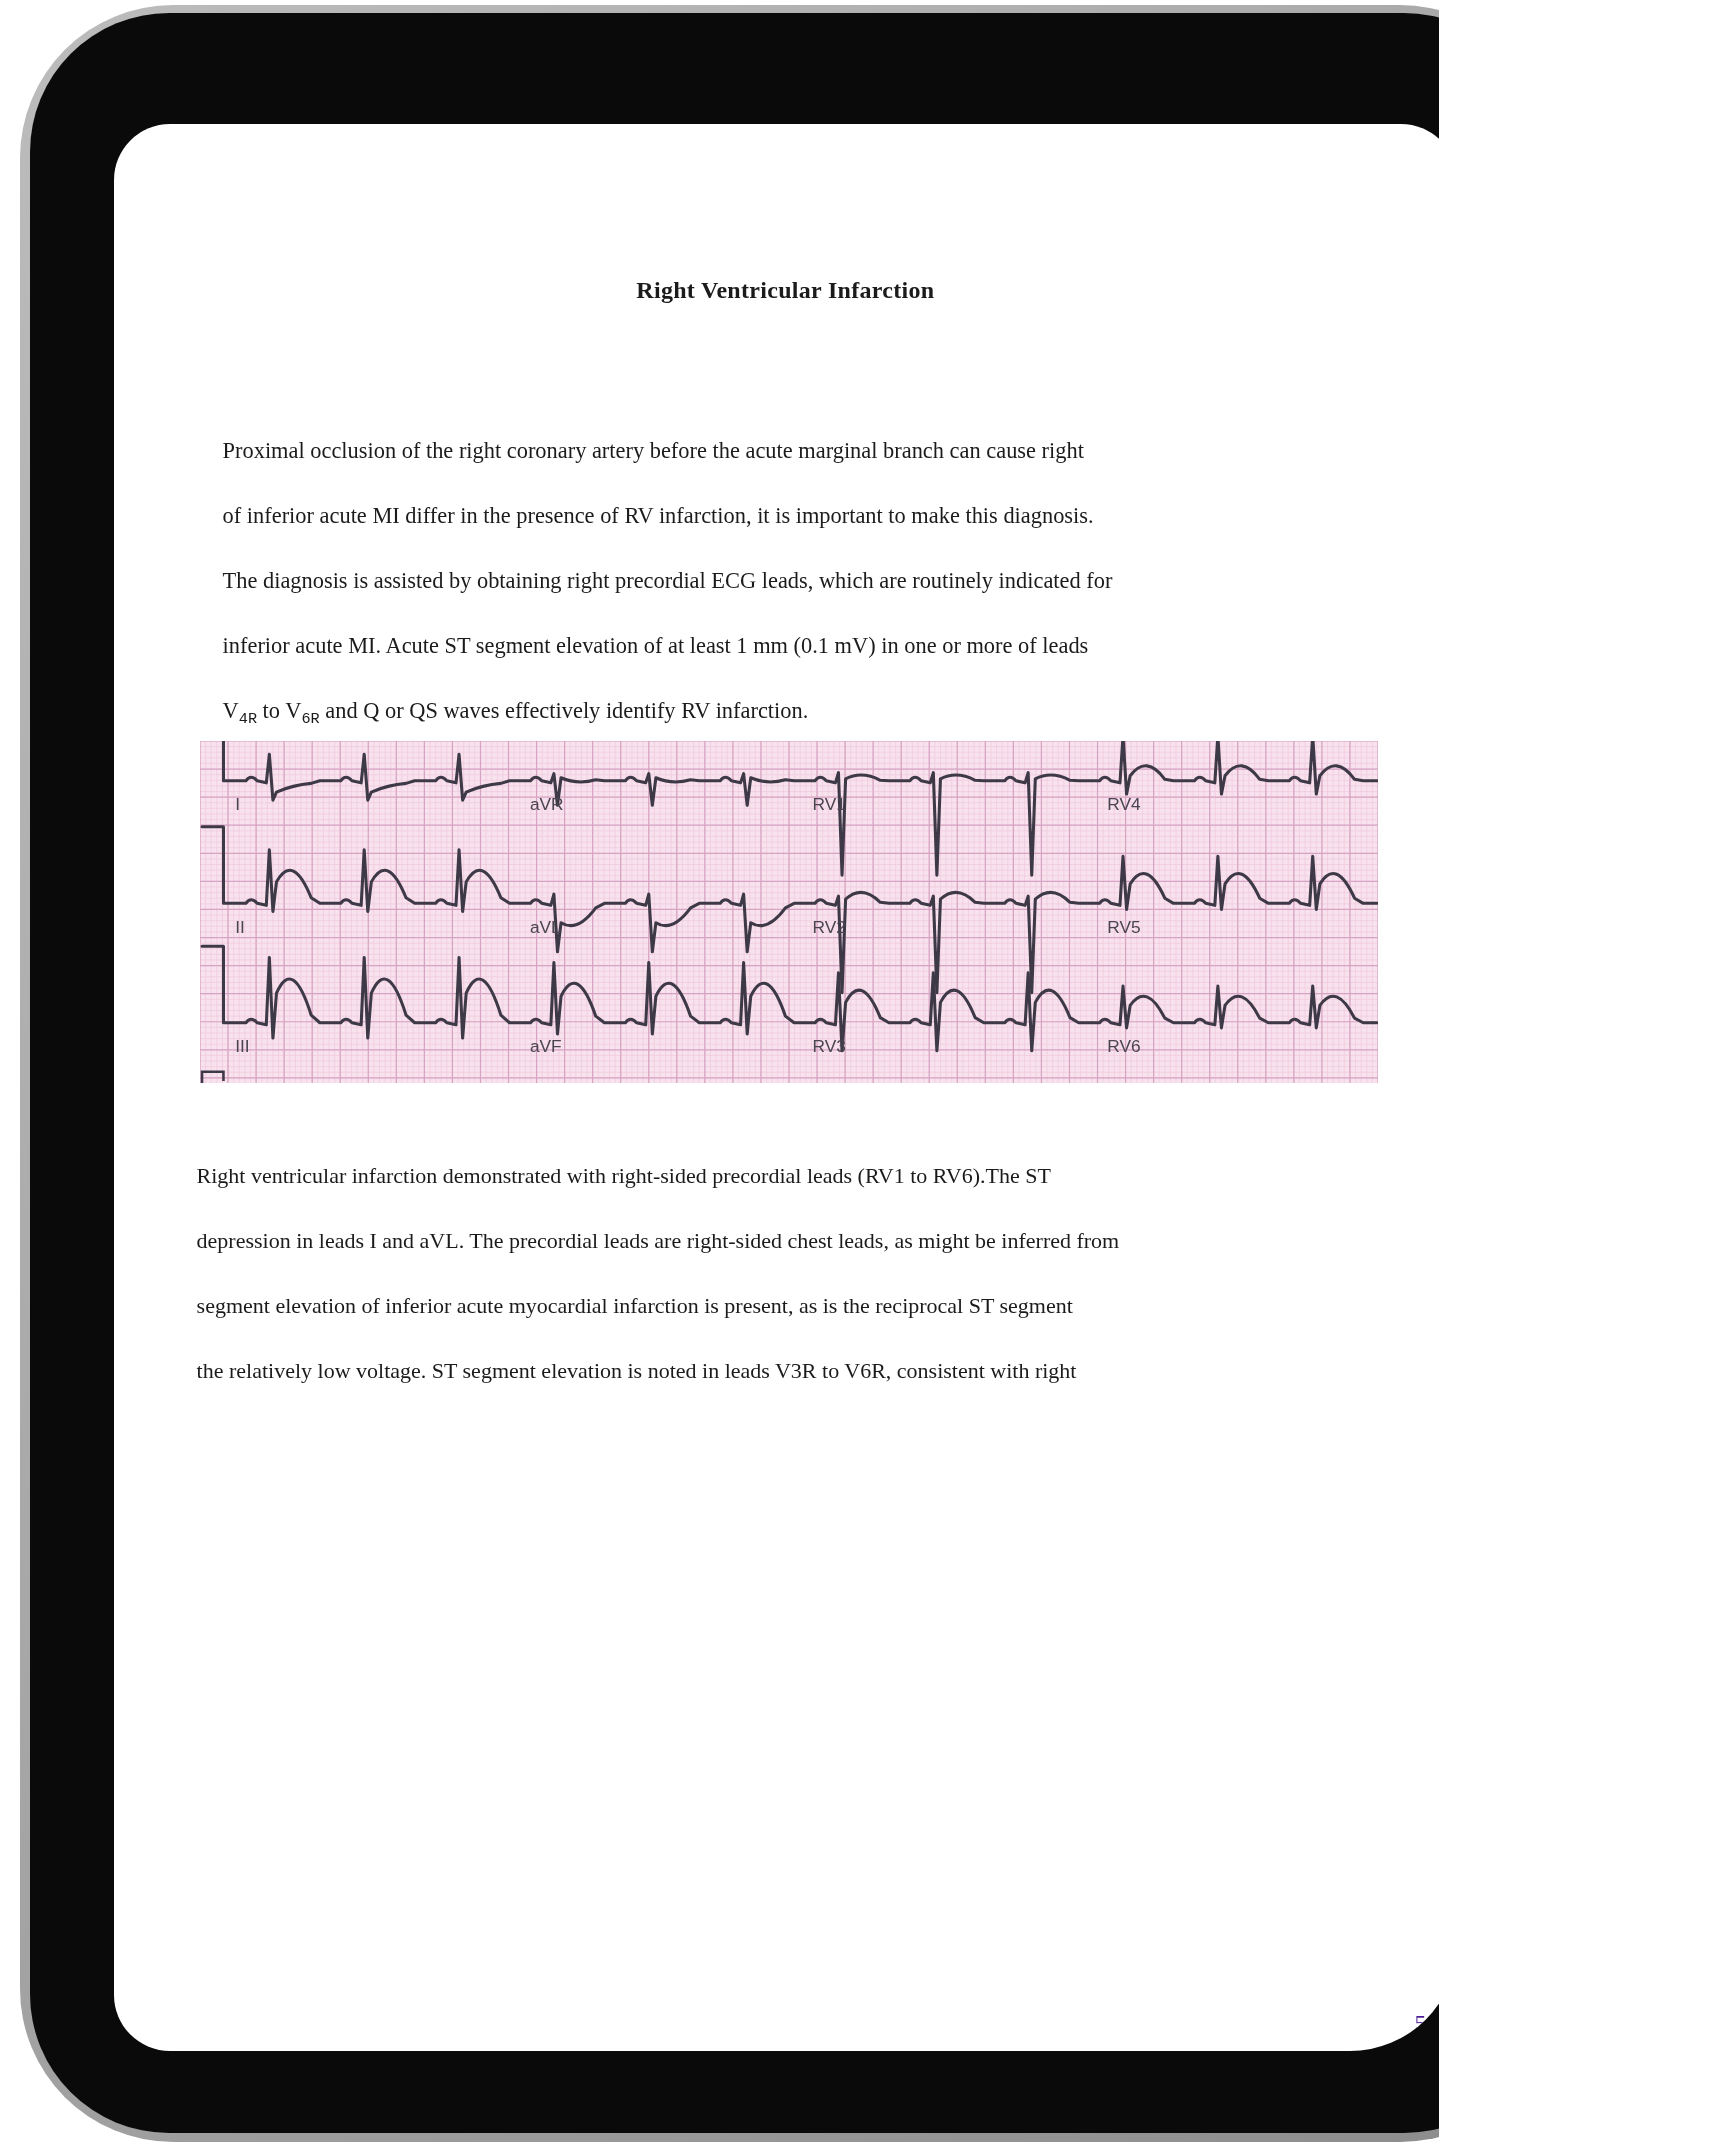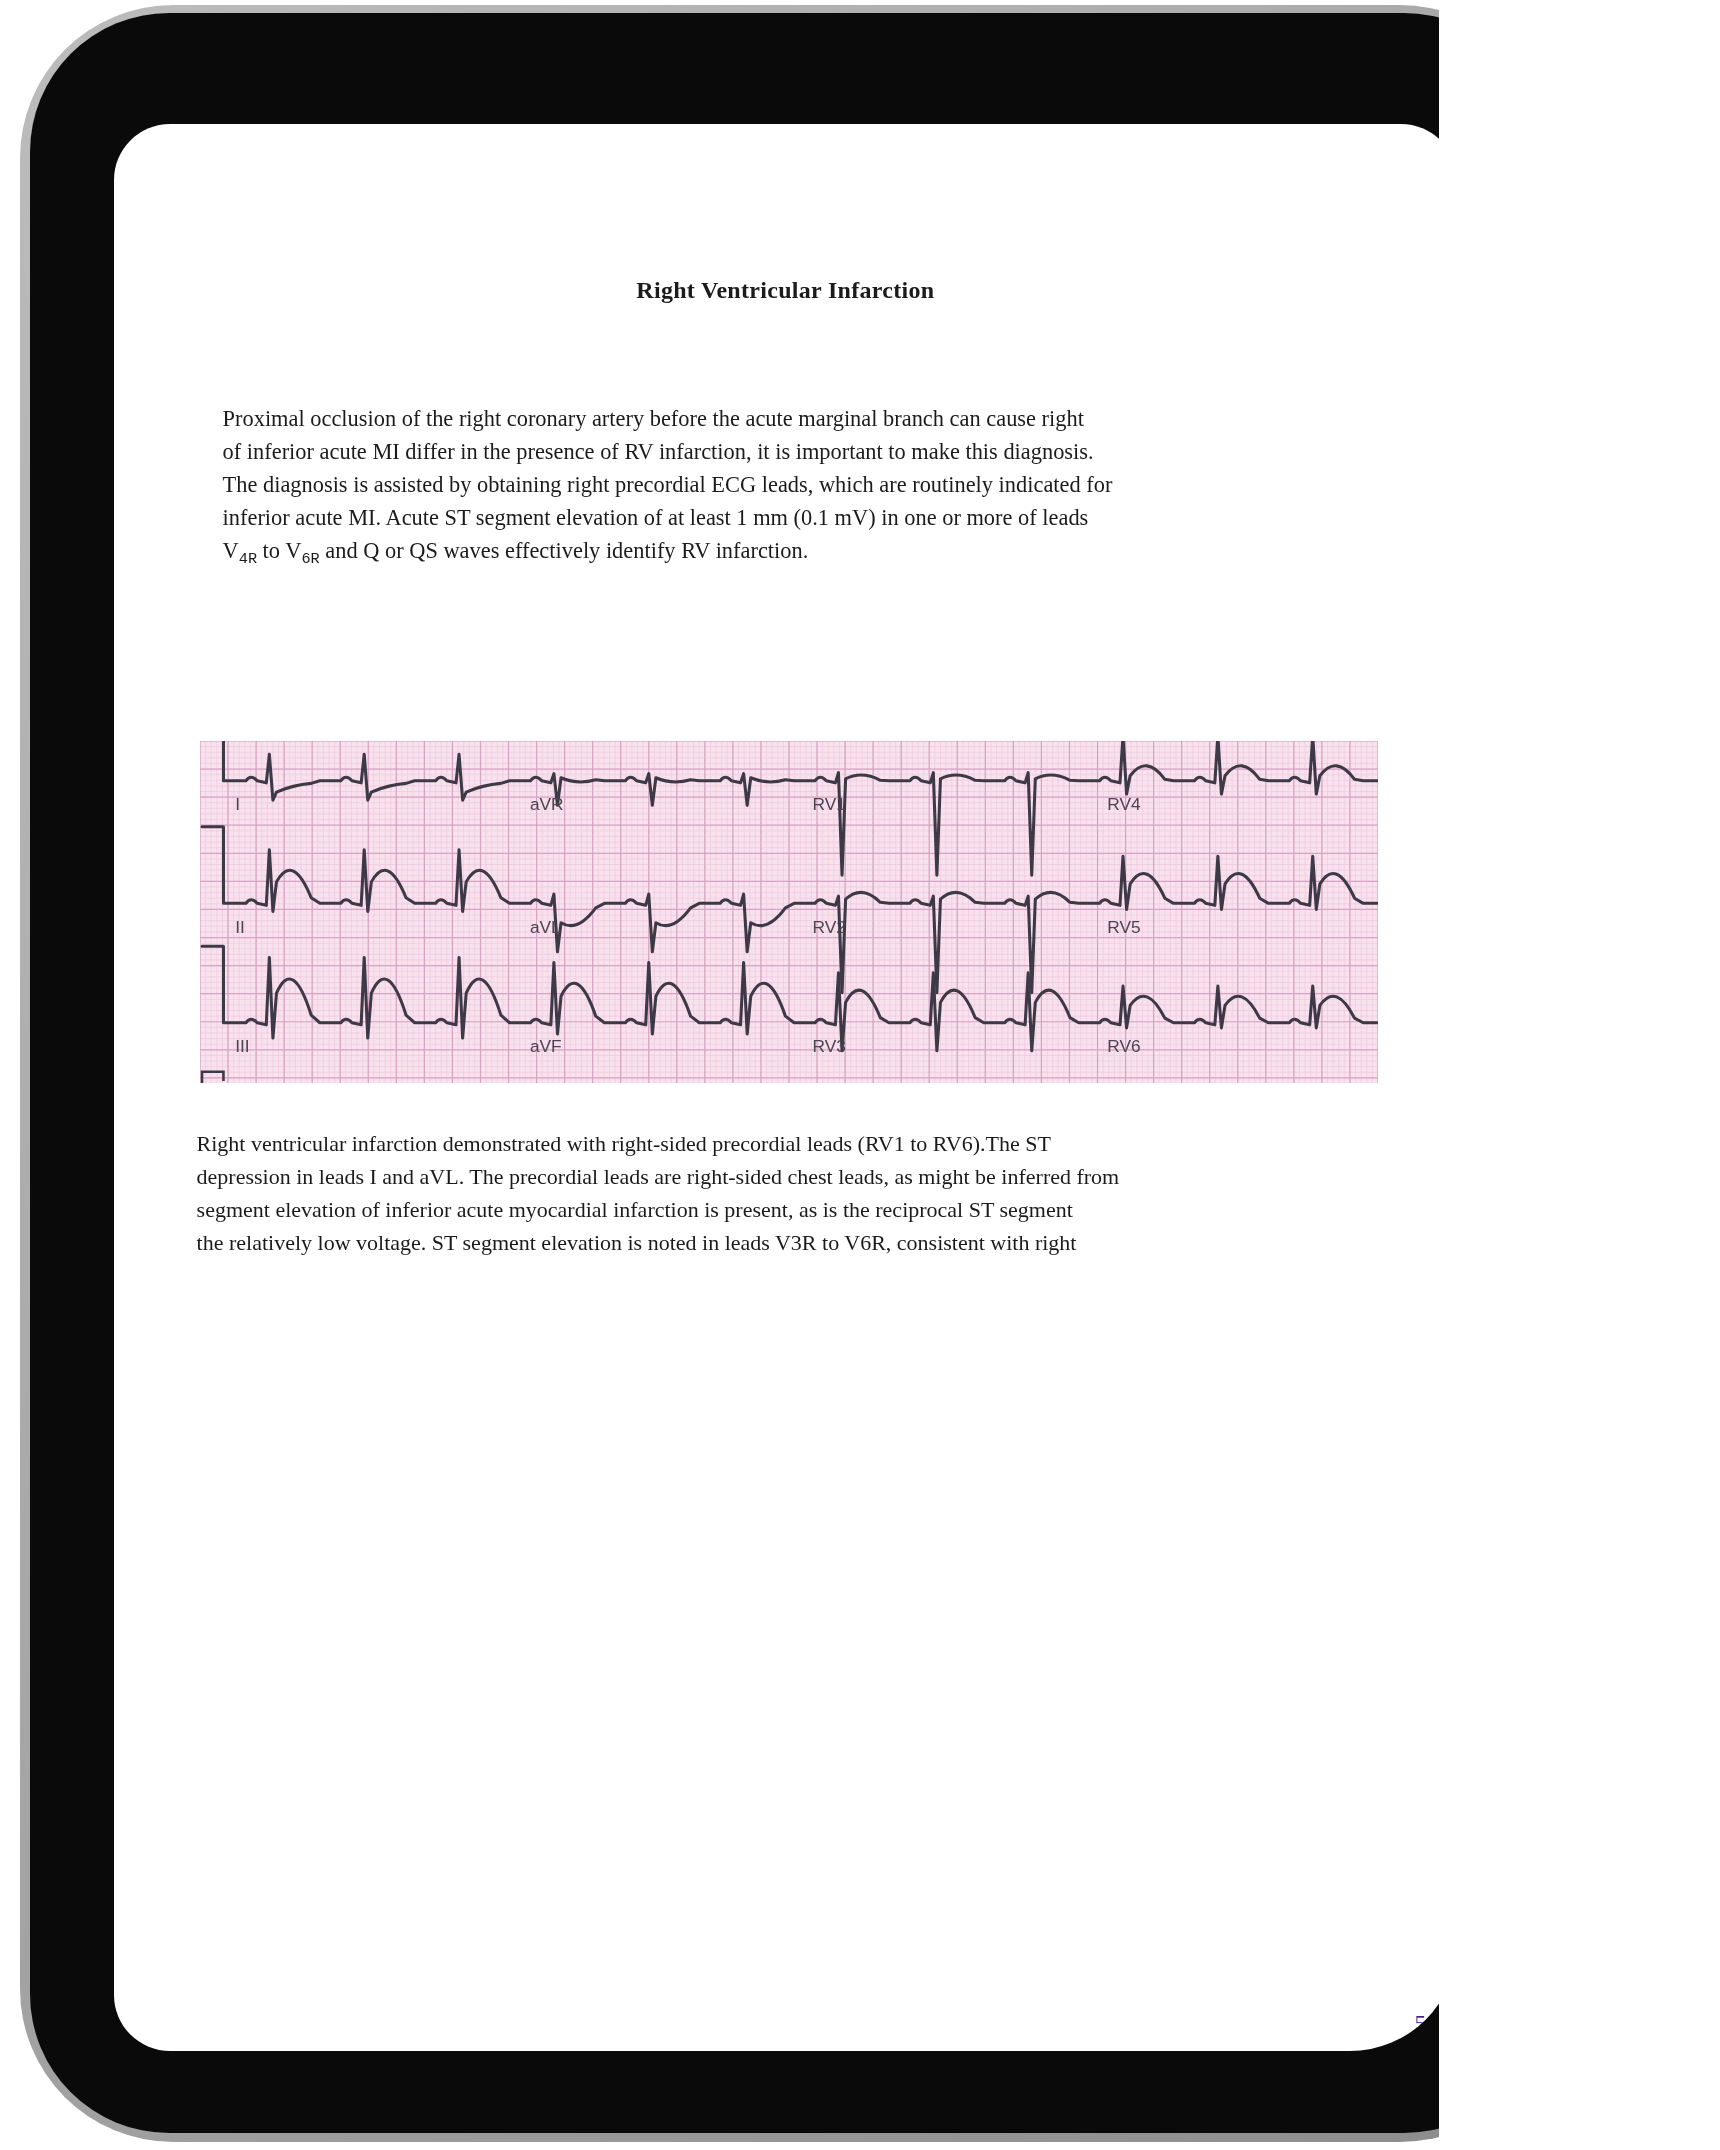--- a/index.html
+++ b/index.html
@@ -26,21 +26,21 @@
           background:linear-gradient(90deg,#8d8d8d,#bcbcbc 45%,#949494);}
   .p-tip{position:absolute;top:1505px;left:0;right:0;height:101px;
          background:linear-gradient(180deg,#f2f2f2,#dcdcdc 80%,#cfcfcf);
          clip-path:polygon(6% 0,94% 0,57% 82%,50% 100%,43% 82%);}
 
   
   .doc-title{position:absolute;top:153px;left:0;right:0;text-align:center;
              font-weight:bold;font-size:24px;letter-spacing:0.3px;}
   .para1{position:absolute;left:109px;top:278px;font-size:22.4px;line-height:33px;}
   .caption{position:absolute;left:83px;top:1003px;font-size:22px;line-height:33px;}
-  .line{white-space:nowrap;}
+  .line{white-space:nowrap;margin-top:32px;}
   .para1 sub,.caption sub{font-size:68%;font-family:Liberation Mono, monospace;}
   .ecg-figure{position:absolute;left:86px;top:617px;width:1178px;height:342px;}
   .ecg-figure svg{display:block;width:100%;height:100%;}
   .pagenum{position:absolute;left:1301px;top:1886px;font-size:23.4px;color:#4c1d95;
            font-family:"Liberation Serif",serif;}
 </style>
 </head>
 <body>
 
 <div class="stage">

